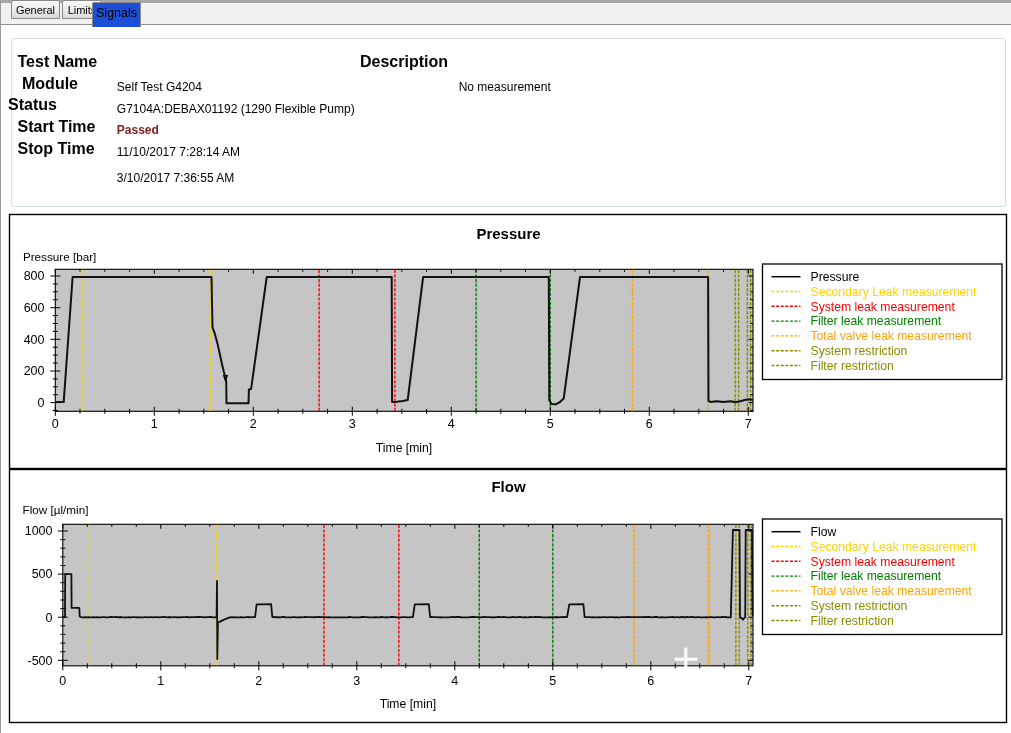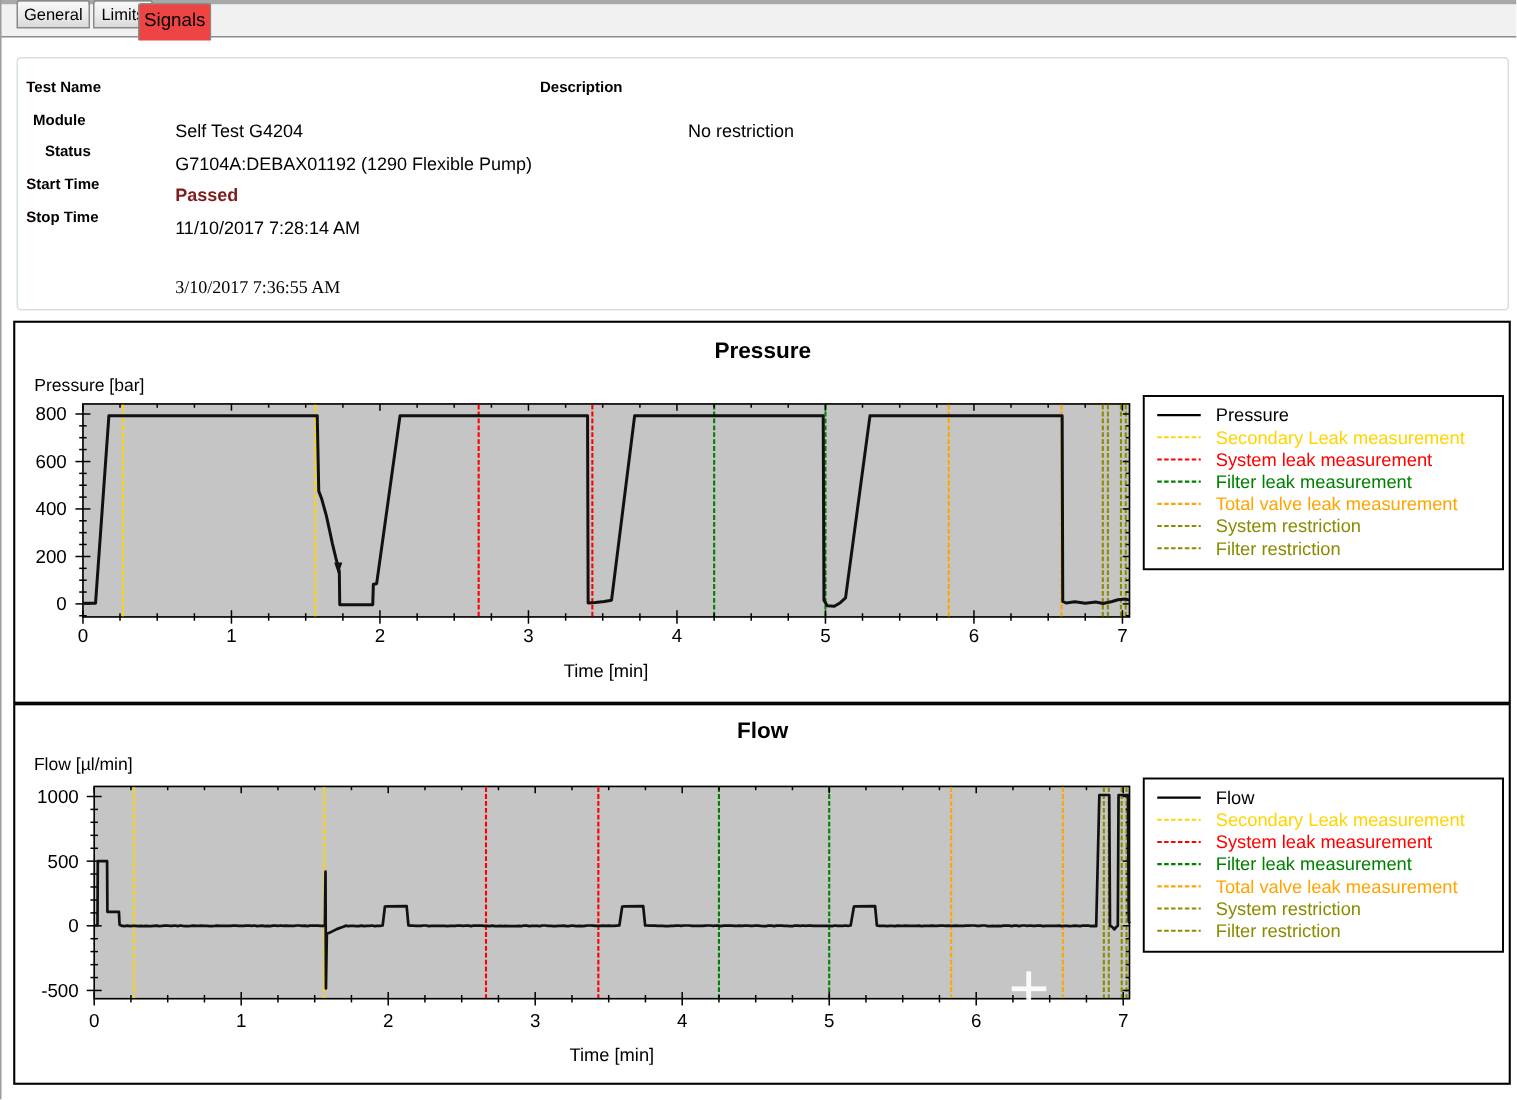--- a/index.html
+++ b/index.html
@@ -5,47 +5,47 @@
   body{width:1011px;height:733px;position:relative;background:#fff;
        font-family:"Liberation Sans", sans-serif;overflow:hidden;}
   .topband{position:absolute;left:0;top:0;width:1011px;height:3px;background:#a8a8a8;}
   .strip{position:absolute;left:0;top:3px;width:1011px;height:21px;background:#f1f1f1;
           border-bottom:1px solid #8f8f8f;}
   .tab{position:absolute;box-sizing:border-box;font-size:11px;color:#000;
        text-align:center;border:1px solid #898989;border-bottom:none;
        border-radius:2px 2px 0 0;}
   .tab.inactive{top:0;height:19px;background:linear-gradient(#f8f8f8,#ebebeb 55%,#d9d9d9);
        line-height:18px;border-bottom:1px solid #898989;margin-left:10px;}
-  .tab.active{top:2px;height:25px;background:#ef4444;line-height:20px;font-size:12.5px;z-index:2;}
+  .tab.active{top:2px;height:25px;background:#1d4ed8;line-height:20px;font-size:12.5px;z-index:2;}
   .leftedge{position:absolute;left:0;top:0;width:1px;height:733px;background:#9b9b9b;}
   .infobox{position:absolute;left:11px;top:38px;width:995px;height:169px;
         border:1px solid #d5dfe5;border-radius:3px;box-sizing:border-box;}
-  .lbl{position:absolute;font-size:10px;font-weight:bold;color:#000;white-space:nowrap;}
+  .lbl{position:absolute;font-size:16px;font-weight:bold;color:#000;white-space:nowrap;}
   .val{position:absolute;font-size:12px;color:#000;white-space:nowrap;margin-top:27px;}
 </style></head>
 <body>
   <div class="topband"></div>
   <div class="strip"></div>
   <div class="tab inactive" style="left:1px;width:49px;">General</div>
   <div class="tab inactive" style="left:52px;width:40px;">Limits</div>
   <div class="tab active" style="left:92px;width:49px;">Signals</div>
   <div class="leftedge"></div>
   <div class="infobox"></div>
 <div class="lbl" style="top:53.0px;left:17.5px">Test Name</div>
 <div class="val" style="top:53.0px;left:116.8px;">Self Test G4204</div>
 <div class="lbl" style="top:74.7px;left:22px">Module</div>
 <div class="val" style="top:74.7px;left:116.8px;">G7104A:DEBAX01192 (1290 Flexible Pump)</div>
-<div class="lbl" style="top:96.4px;left:30px">Status</div>
+<div class="lbl" style="top:96.4px;left:8px">Status</div>
 <div class="val" style="top:96.4px;left:116.8px;color:#7f1d1d;font-weight:bold;">Passed</div>
 <div class="lbl" style="top:118.10000000000001px;left:17.5px">Start Time</div>
 <div class="val" style="top:118.10000000000001px;left:116.8px;">11/10/2017 7:28:14 AM</div>
 <div class="lbl" style="top:139.8px;left:17.5px">Stop Time</div>
-<div class="val" style="top:157px;left:116.8px;font-family:Liberation Serif, serif;">3/10/2017 7:36:55 AM</div>
+<div class="val" style="top:144px;left:116.8px;">3/10/2017 7:36:55 AM</div>
 <div class="lbl" style="top:53px;left:360px">Description</div>
-<div class="val" style="top:53px;left:458.7px">No restriction</div>
+<div class="val" style="top:53px;left:458.7px">No measurement</div>
 <svg width="1011" height="733" viewBox="0 0 1011 733" style="position:absolute;left:0;top:0" font-family="Liberation Sans, sans-serif">
 
   <rect x="9.5" y="214.5" width="997" height="254" fill="#fff" stroke="#000" stroke-width="1.4"></rect>
   <rect x="9.5" y="469.5" width="997" height="253" fill="#fff" stroke="#000" stroke-width="1.4"></rect>
 
   <text x="508.5" y="238.5" font-size="15" font-weight="bold" text-anchor="middle" fill="#000">Pressure</text>
   <text x="22.9" y="260.5" font-size="11.7" fill="#000">Pressure [bar]</text>
   <rect x="55.3" y="269.3" width="697.7" height="142.0" fill="#c5c5c5" stroke="#000" stroke-width="1.1"></rect>
 <line x1="82.0" y1="269.8" x2="82.0" y2="410.8" stroke="#ffd400" stroke-width="1.4" stroke-dasharray="3.2 1.4"></line>
 <line x1="210.2" y1="269.8" x2="210.2" y2="410.8" stroke="#ffd400" stroke-width="1.4" stroke-dasharray="3.2 1.4"></line>

